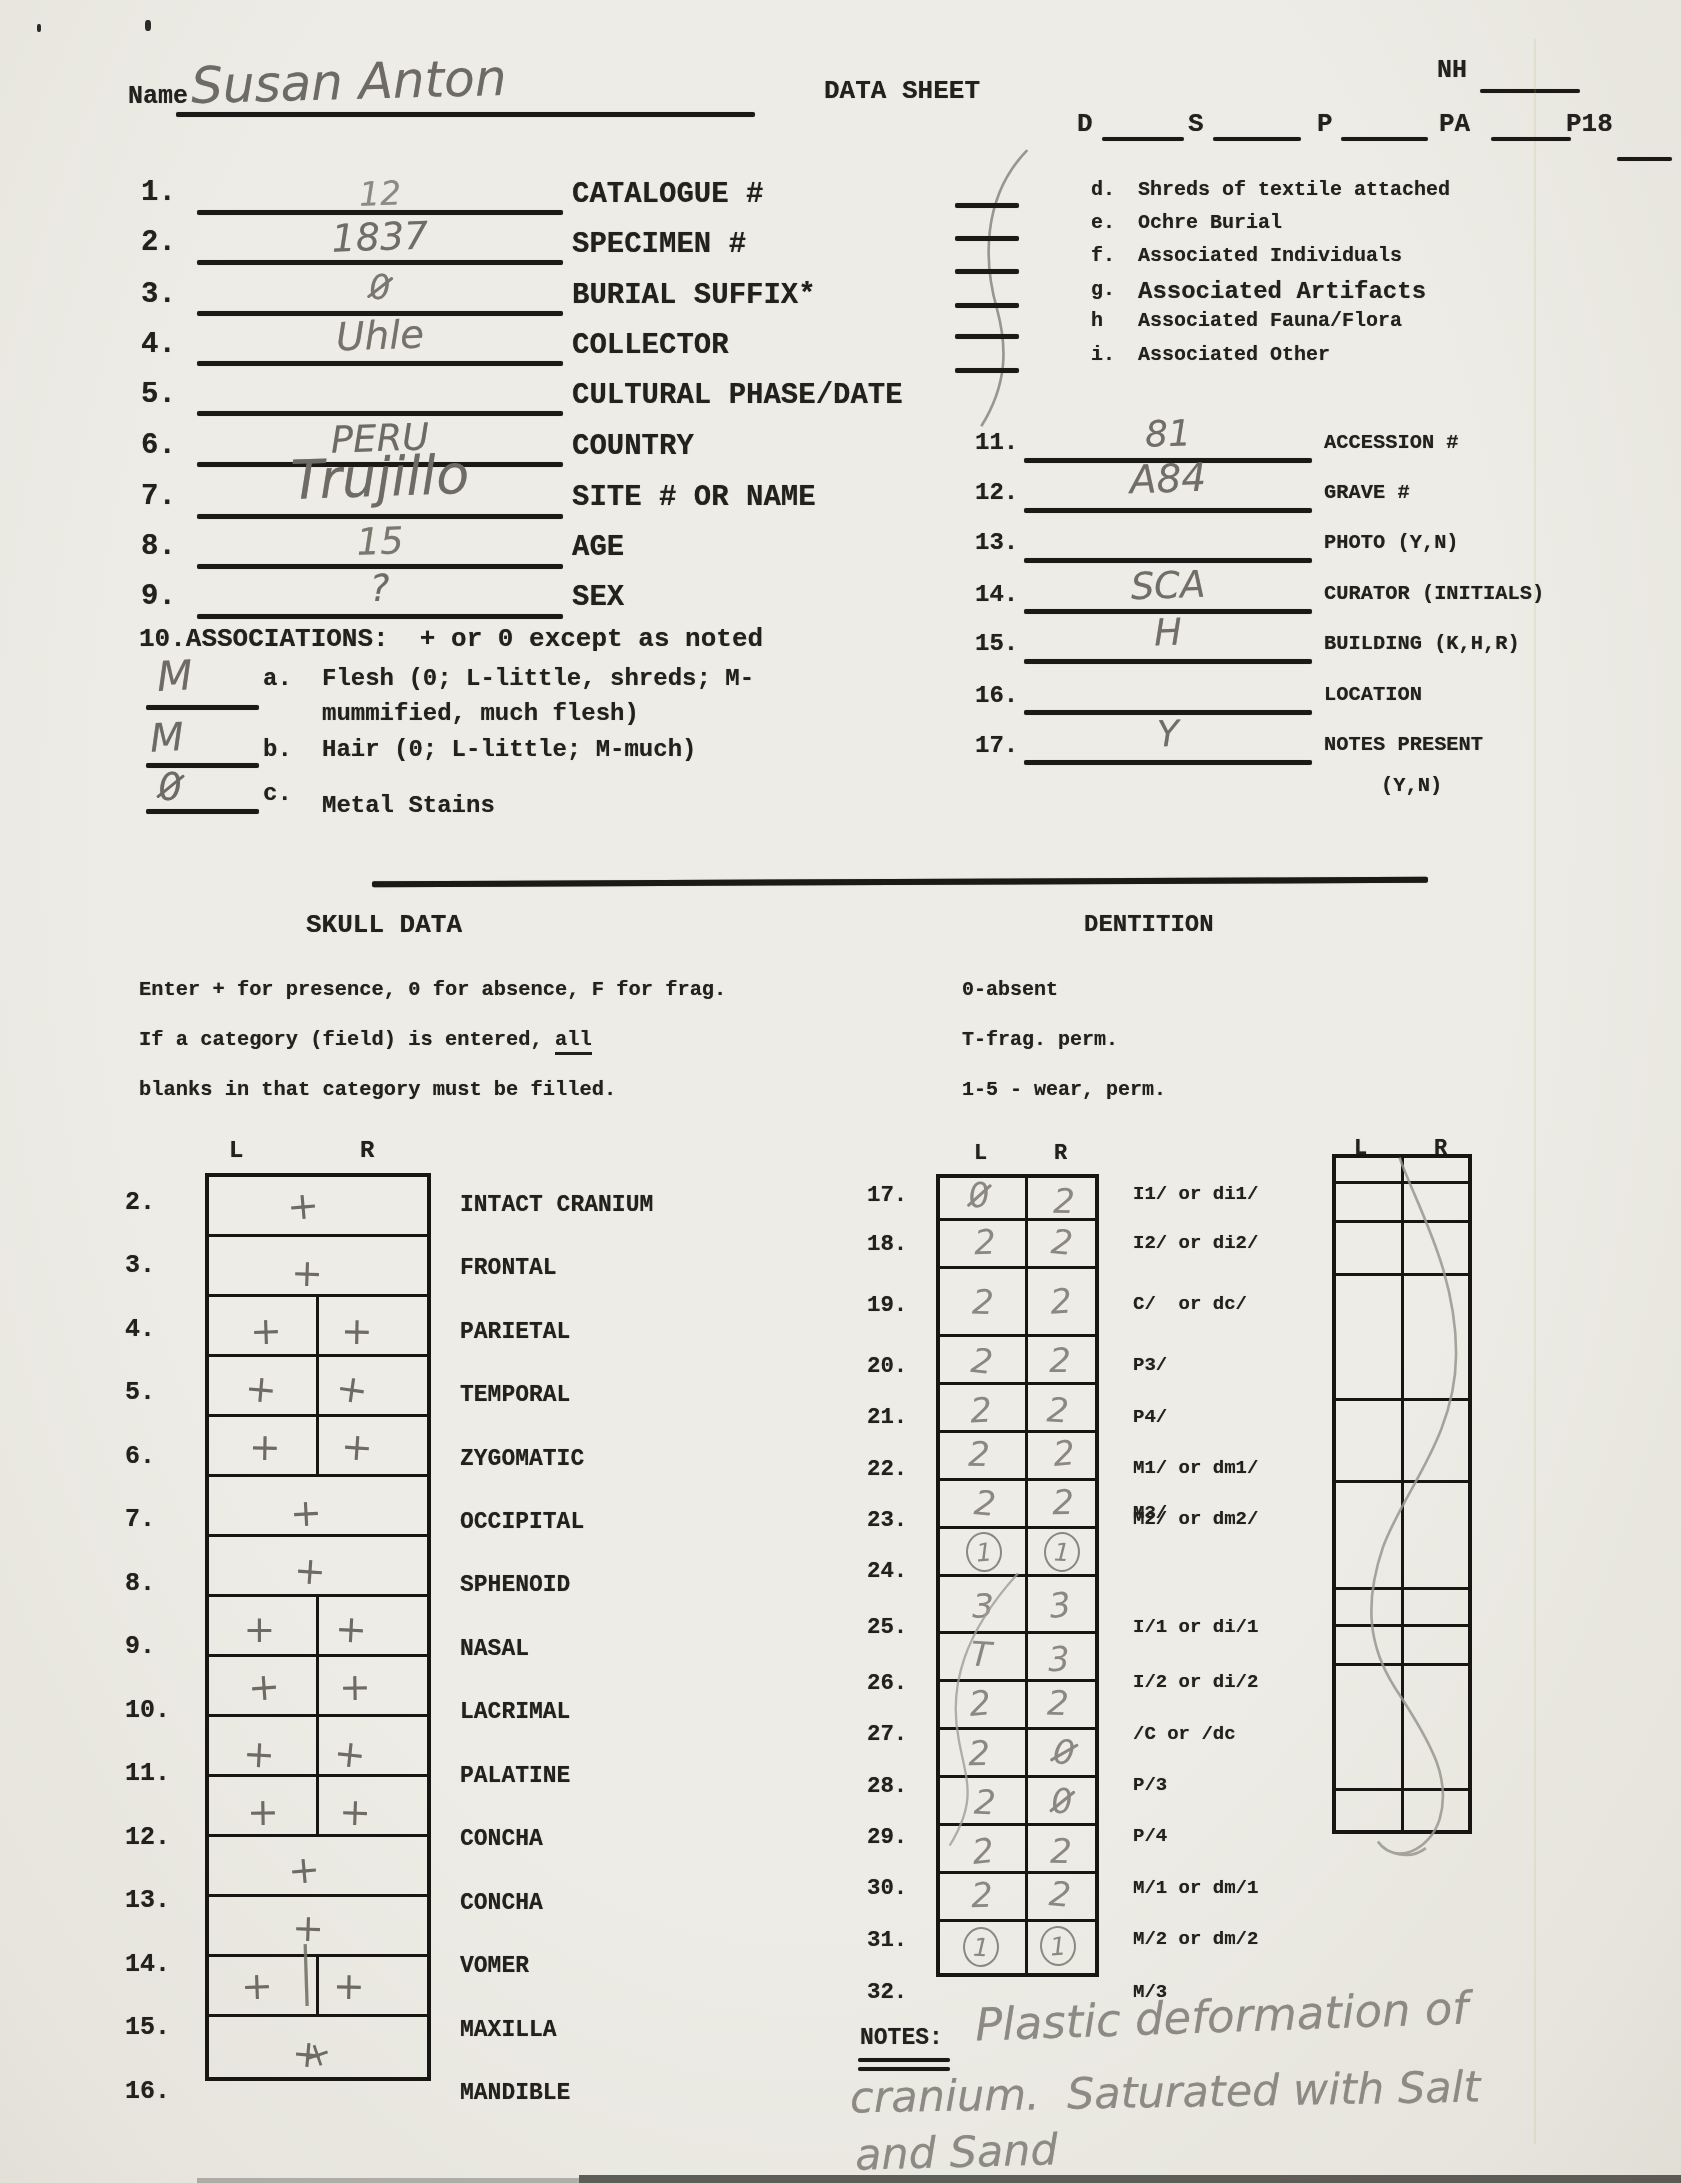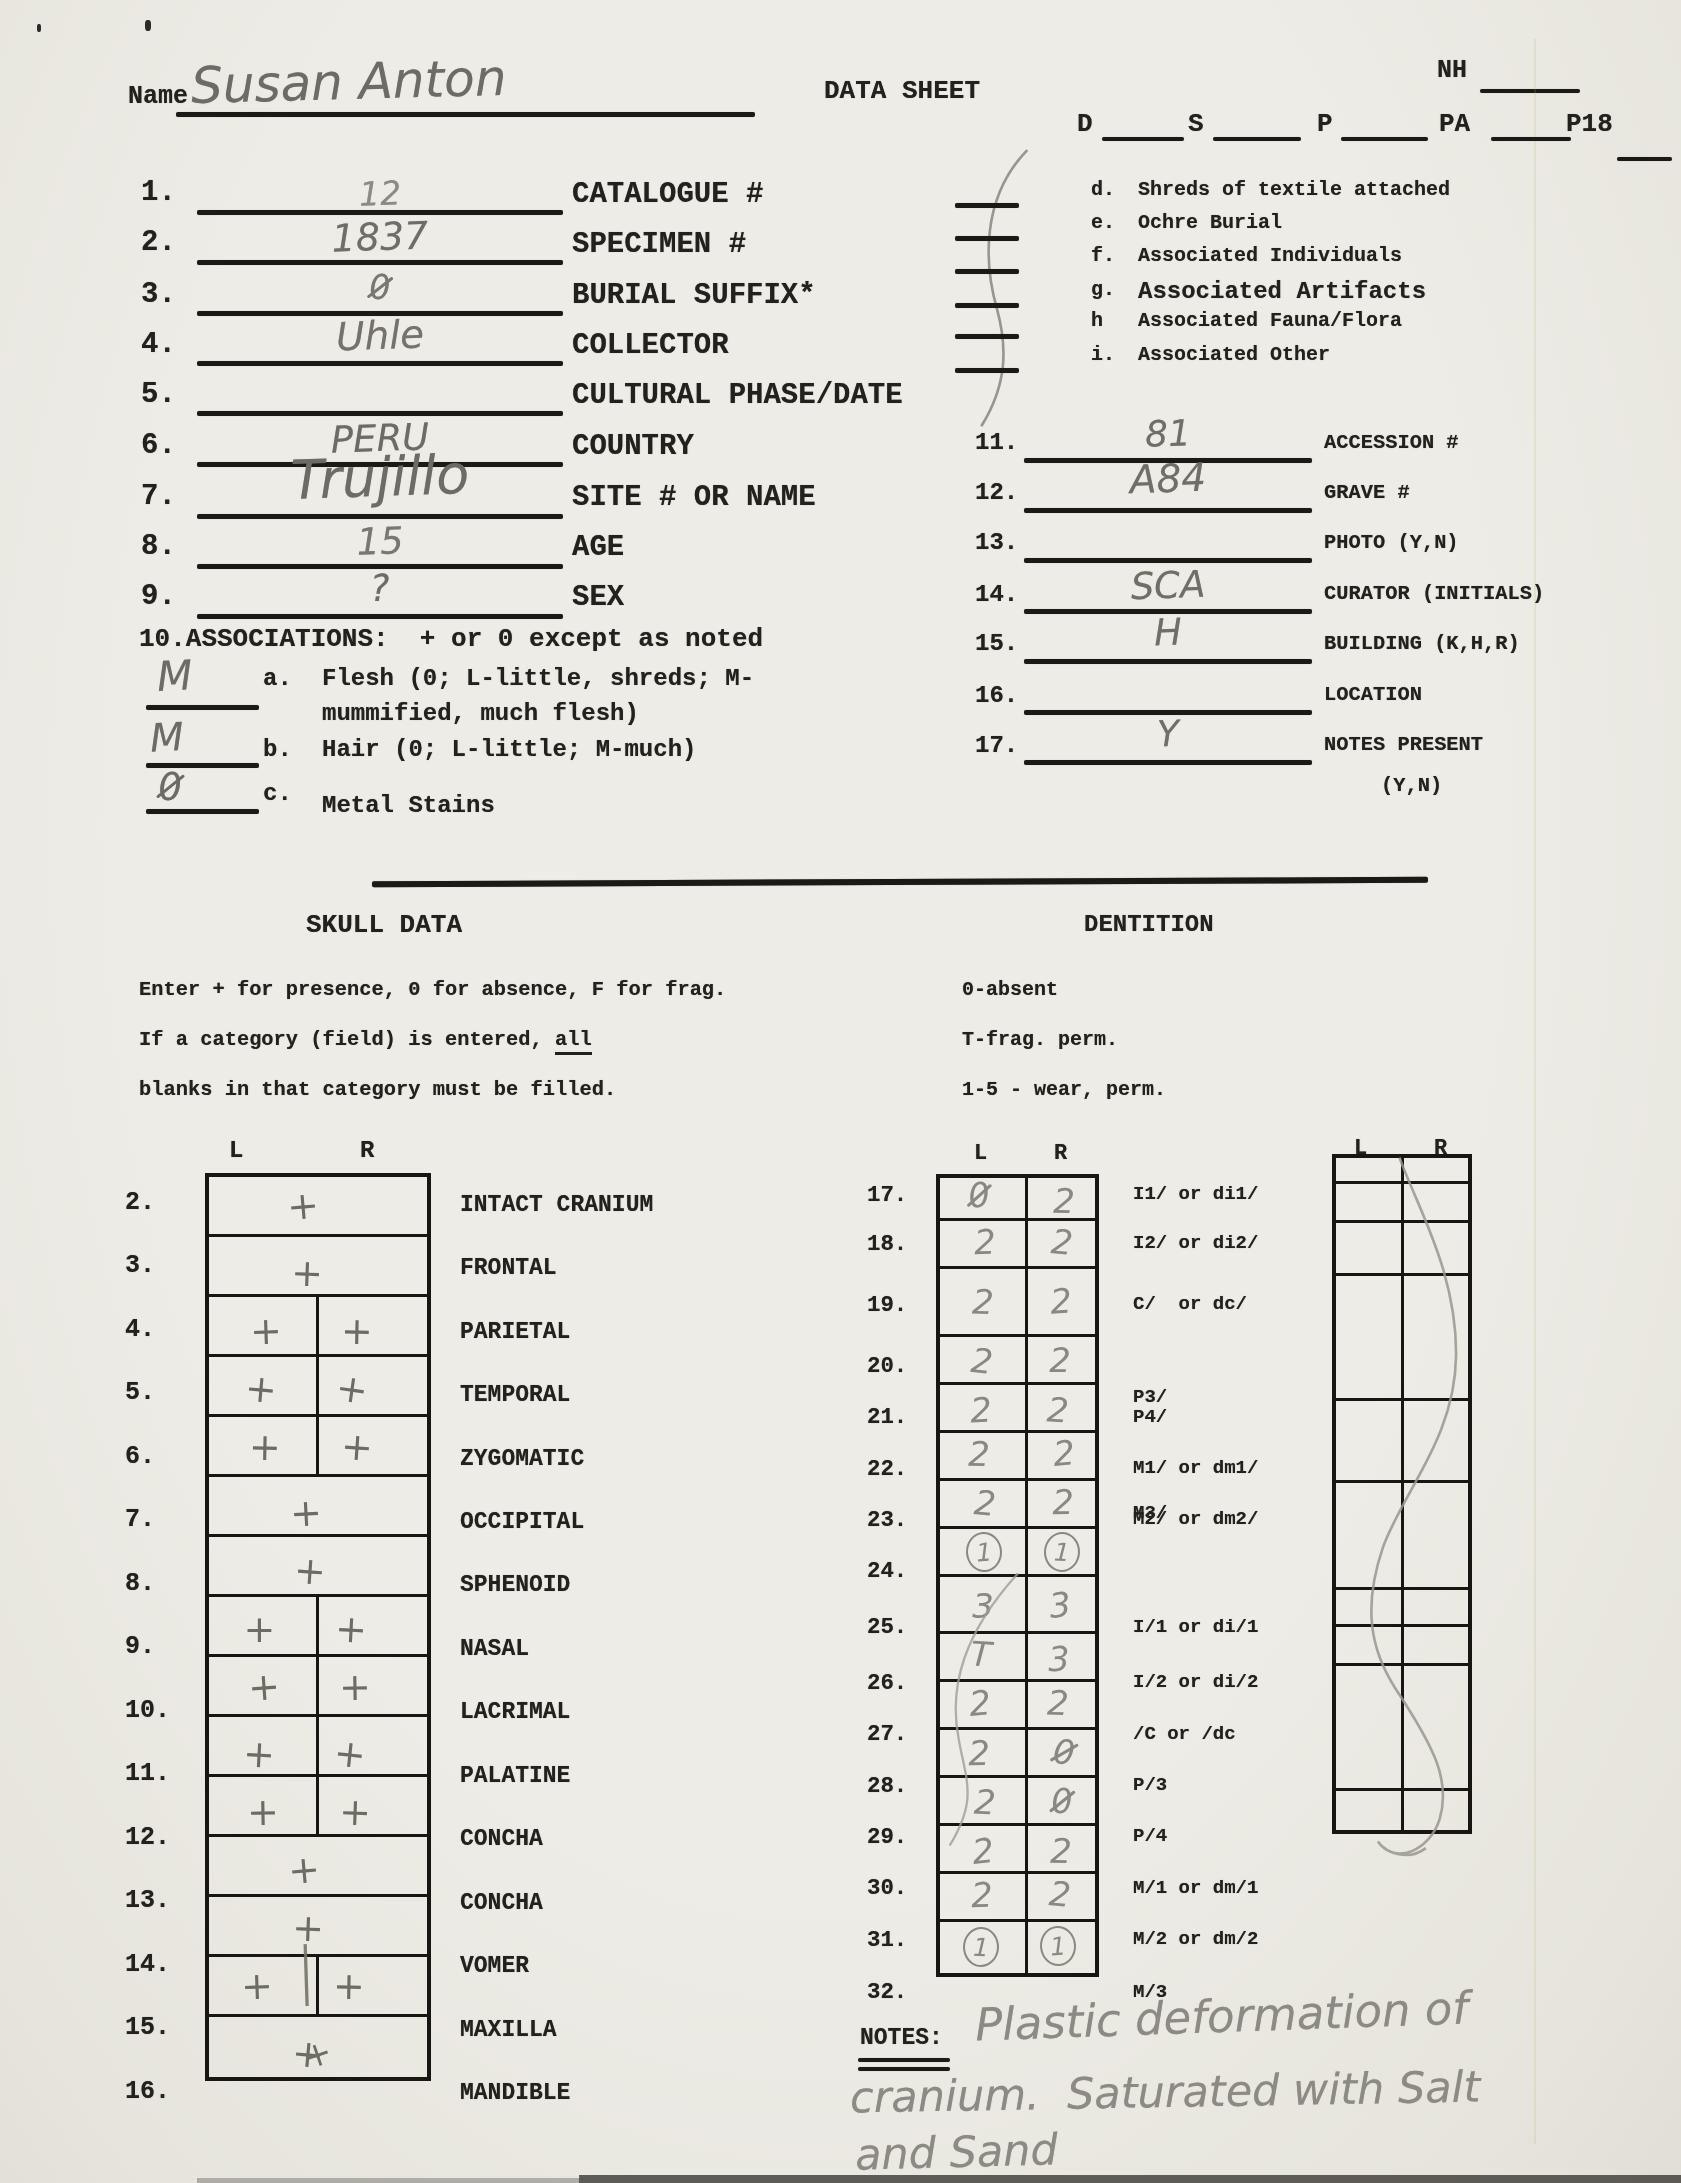--- a/index.html
+++ b/index.html
@@ -377,21 +377,21 @@
     <span class="tw" style="left: 460px; top: 2018px; font-size: 23px;">MAXILLA</span>
     <span class="tw" style="left: 125px; top: 2079px; font-size: 25px;">16.</span>
     <span class="tw" style="left: 460px; top: 2081px; font-size: 23px;">MANDIBLE</span>
     <span class="tw" style="left: 867px; top: 1184px; font-size: 22.4px;">17.</span>
     <span class="tw" style="left: 1133px; top: 1185px; font-size: 19px;">I1/ or di1/</span>
     <span class="tw" style="left: 867px; top: 1233px; font-size: 22.4px;">18.</span>
     <span class="tw" style="left: 1133px; top: 1234px; font-size: 19px;">I2/ or di2/</span>
     <span class="tw" style="left: 867px; top: 1294px; font-size: 22.4px;">19.</span>
     <span class="tw" style="left: 1133px; top: 1295px; font-size: 19px;">C/  or dc/</span>
     <span class="tw" style="left: 867px; top: 1355px; font-size: 22.4px;">20.</span>
-    <span class="tw" style="left: 1133px; top: 1356px; font-size: 19px; margin-top: 32px;">P3/</span>
+    <span class="tw" style="left: 1133px; top: 1356px; font-size: 19px;">P3/</span>
     <span class="tw" style="left: 867px; top: 1406px; font-size: 22.4px;">21.</span>
     <span class="tw" style="left: 1133px; top: 1408px; font-size: 19px;">P4/</span>
     <span class="tw" style="left: 867px; top: 1458px; font-size: 22.4px;">22.</span>
     <span class="tw" style="left: 1133px; top: 1459px; font-size: 19px;">M1/ or dm1/</span>
     <span class="tw" style="left: 867px; top: 1509px; font-size: 22.4px;">23.</span>
     <span class="tw" style="left: 1133px; top: 1510px; font-size: 19px;">M2/ or dm2/</span>
     <span class="tw" style="left: 867px; top: 1560px; font-size: 22.4px;">24.</span>
     <span class="tw" style="left: 1133px; top: 1504px; font-size: 19px;">M3/</span>
     <span class="tw" style="left: 867px; top: 1616px; font-size: 22.4px;">25.</span>
     <span class="tw" style="left: 1133px; top: 1618px; font-size: 19px;">I/1 or di/1</span>

